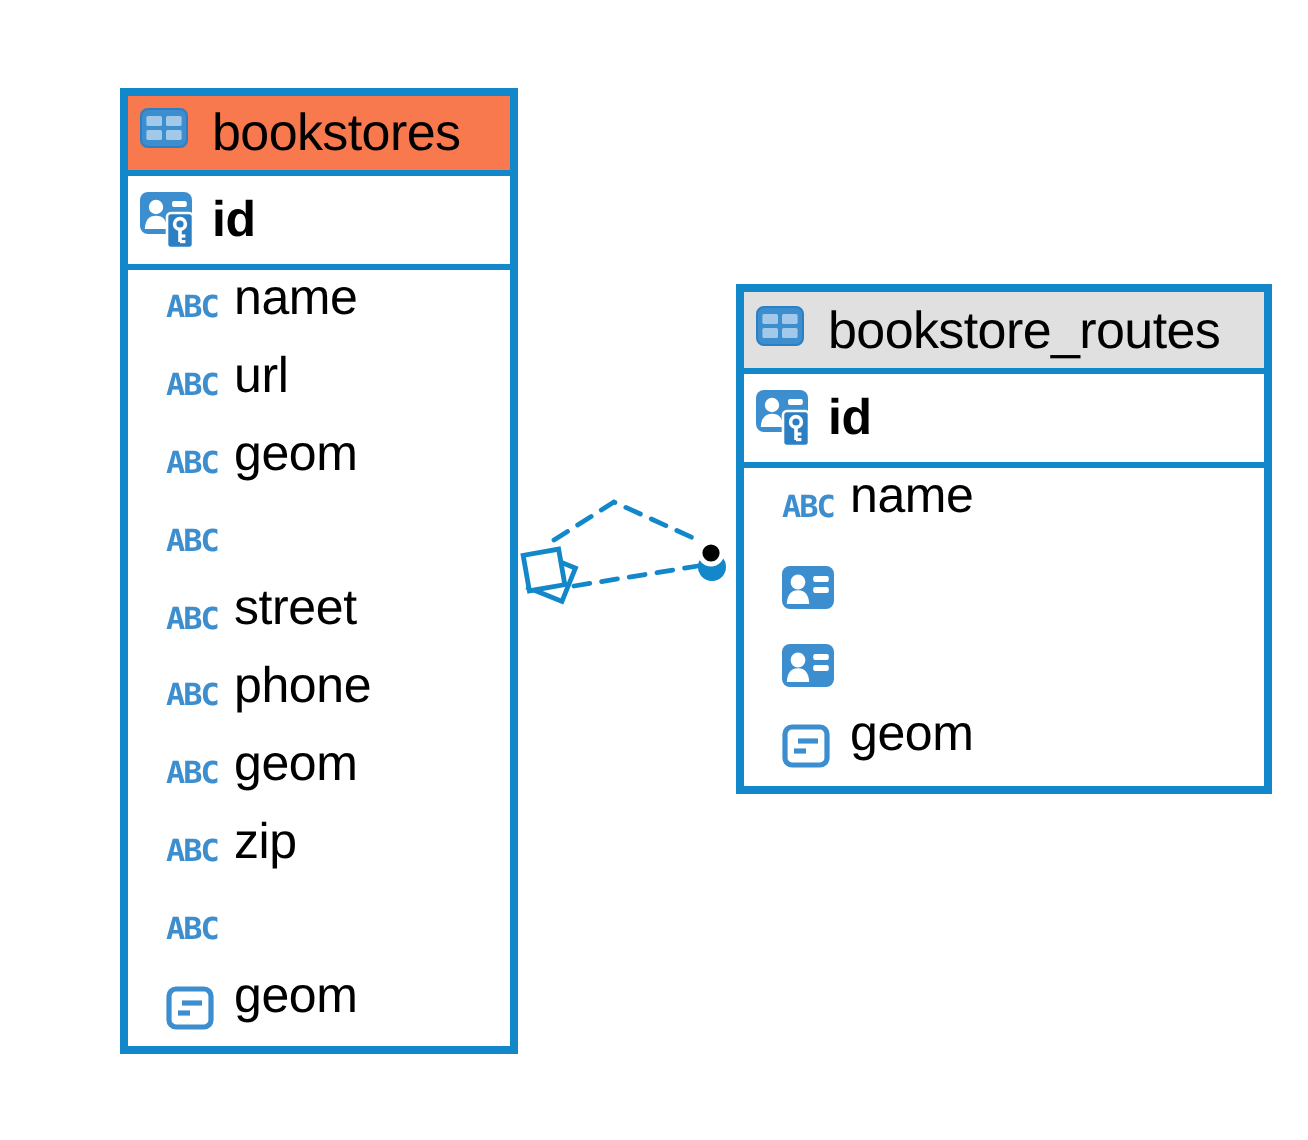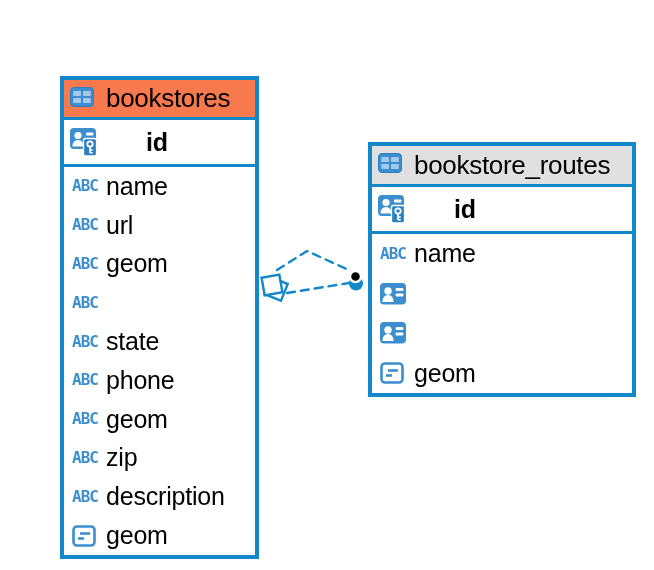--- a/index.html
+++ b/index.html
@@ -9,35 +9,35 @@
   }
   html,body{margin:0;padding:0;background:#ffffff;}
   .canvas{
     position:relative;width:654px;height:570px;background:#fff;overflow:hidden;
     font-family:"Liberation Sans",sans-serif;color:#000;
   }
   .etable{
     position:absolute;background:#fff;border:4px solid var(--blue);
     box-sizing:border-box;
   }
-  #table-bookstores{left:60px;top:76px;width:199px;height:483px;}
+  #table-bookstores{left:60px;top:44px;width:199px;height:483px;}
   #table-routes{left:368px;top:142px;width:268px;height:255px;}
   .ehead{
     display:flex;align-items:center;padding-left:6px;
     border-bottom:3px solid var(--blue);box-sizing:border-box;
   }
   #table-bookstores .ehead{height:40px;background:#f8794e;}
   #table-routes .ehead{height:41px;background:#e0e0e0;}
   .etitle{font-size:26px;margin-left:12px;white-space:nowrap;letter-spacing:-0.3px;}
   .pk-row{
     display:flex;align-items:center;padding-left:6px;height:47px;
     border-bottom:3px solid var(--blue);box-sizing:border-box;
-    font-weight:bold;font-size:25px;gap:40px;
-  }
-  .col-row{display:flex;align-items:center;padding-left:8px;font-size:25px;}
+    font-weight:bold;font-size:25px;
+  }
+  .col-row{display:flex;padding-left:19px;font-size:25px;}
   #table-bookstores .col-row{height:38.8px;}
   #table-routes .col-row{height:39.75px;}
   .badge{
     width:34px;flex:0 0 34px;display:flex;align-items:center;
     justify-content:flex-start;overflow:visible;
   }
   .pk-row .badge{width:36px;flex-basis:36px;}
   .abc{
     font-family:"DejaVu Sans Mono",monospace;font-weight:bold;font-size:16px;
     color:var(--icon-blue);letter-spacing:-1px;line-height:1;
@@ -103,21 +103,21 @@
     </div>
     <div class="col-row">
       <span class="badge">
           <span class="abc">ABC</span>
         </span>
     </div>
     <div class="col-row">
       <span class="badge">
           <span class="abc">ABC</span>
         </span>
-      <span class="label">state</span>
+      <span class="label">street</span>
     </div>
     <div class="col-row">
       <span class="badge">
           <span class="abc">ABC</span>
         </span>
       <span class="label">phone</span>
     </div>
     <div class="col-row">
       <span class="badge">
           <span class="abc">ABC</span>
@@ -127,21 +127,20 @@
     <div class="col-row">
       <span class="badge">
           <span class="abc">ABC</span>
         </span>
       <span class="label">zip</span>
     </div>
     <div class="col-row">
       <span class="badge">
           <span class="abc">ABC</span>
         </span>
-      <span class="label">description</span>
     </div>
     <div class="col-row">
       <span class="badge">
         <svg width="24" height="22" viewBox="0 0 24 22">
           <rect x="1.5" y="1.5" width="21" height="19" rx="3.5" fill="#fff" stroke="#3d8ecf" stroke-width="2.6"></rect>
           <line x1="8" y1="8.5" x2="18" y2="8.5" stroke="#3d8ecf" stroke-width="2.6"></line>
           <line x1="6" y1="13.5" x2="12" y2="13.5" stroke="#3d8ecf" stroke-width="2.6"></line>
         </svg>
       </span>
       <span class="label">geom</span>

